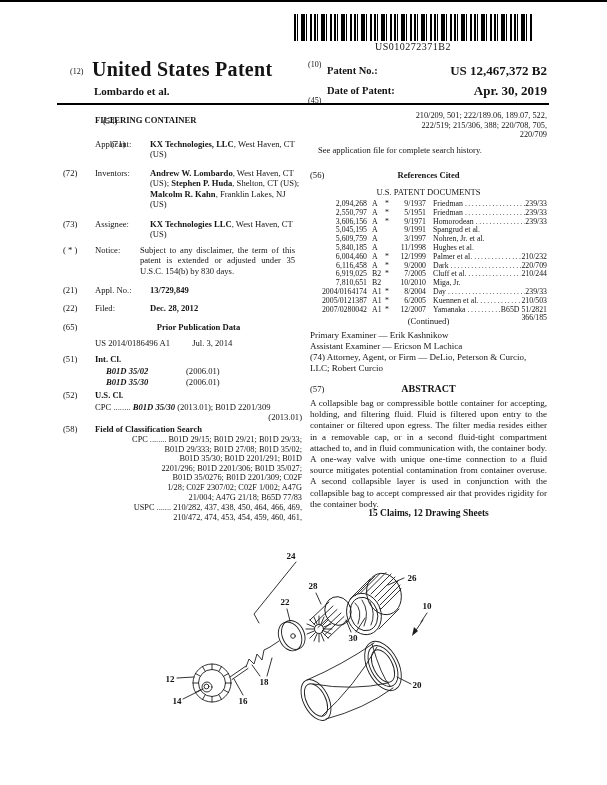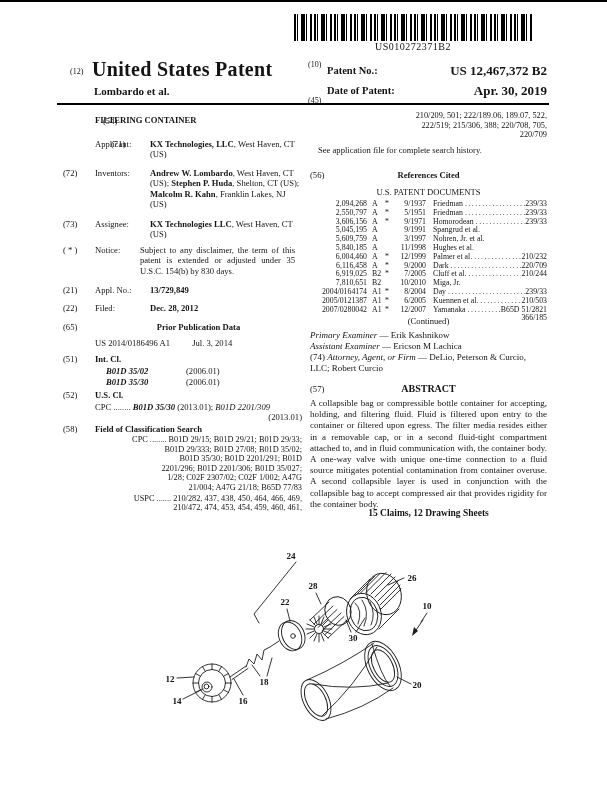--- a/index.html
+++ b/index.html
@@ -17,21 +17,21 @@
   .h-title{font-size:20px;font-weight:bold;letter-spacing:.3px;}
   .h-by{font-size:11px;font-weight:bold;}
   .h-lab{font-size:10.5px;font-weight:bold;}
   .h-val{font-size:13px;font-weight:bold;}
   .rule{position:absolute;left:57px;top:103px;width:492px;height:1.6px;background:#000;}
   
   .num{font-size:8.6px;}
   .lab{font-size:8.6px;}
   .val{font-size:8.6px;line-height:10.4px;}
   .b{font-weight:bold;}
-  .i{font-style:italic;}
+  .i{}
   .bi{font-weight:bold;font-style:italic;}
   .just{text-align:justify;}
   .cent{text-align:center;}
   .rline{text-align:right;white-space:nowrap;font-size:8.3px;line-height:9.6px;}
   
   .refrow{display:flex;align-items:baseline;font-size:7.8px;line-height:8.8px;width:237px;}
   .rno{width:57px;text-align:right;white-space:nowrap;}
   .rkind{width:13px;padding-left:5px;}
   .rstar{width:8px;}
   .rdate{width:33px;text-align:right;}
@@ -117,20 +117,21 @@
   </div>
   <div class="abs val" style="left:95px;top:412px;width:207px;text-align:right;">(2013.01)</div>
 
   <span class="abs num" style="left:63px;top:424px;">(58)</span>
   <span class="abs lab b" style="left:95px;top:424px;">Field of Classification Search</span>
   <div class="abs" style="left:95px;top:435px;width:207px;">
     <div class="rline">CPC ........ B01D 29/15; B01D 29/21; B01D 29/33;</div>
     <div class="rline">B01D 29/333; B01D 27/08; B01D 35/02;</div>
     <div class="rline">B01D 35/30; B01D 2201/291; B01D</div>
     <div class="rline">2201/296; B01D 2201/306; B01D 35/027;</div>
+    <div class="rline">B01D 35/0276; B01D 2201/309; C02F</div>
     <div class="rline">1/28; C02F 2307/02; C02F 1/002; A47G</div>
     <div class="rline">21/004; A47G 21/18; B65D 77/83</div>
     <div class="rline" style="margin-top:1px;">USPC ....... 210/282, 437, 438, 450, 464, 466, 469,</div>
     <div class="rline">210/472, 474, 453, 454, 459, 460, 461,</div>
   </div>
 
   <div class="abs" style="left:310px;top:111px;width:237px;">
     <div class="rline">210/209, 501; 222/189.06, 189.07, 522,</div>
     <div class="rline">222/519; 215/306, 388; 220/708, 705,</div>
     <div class="rline">220/709</div>

